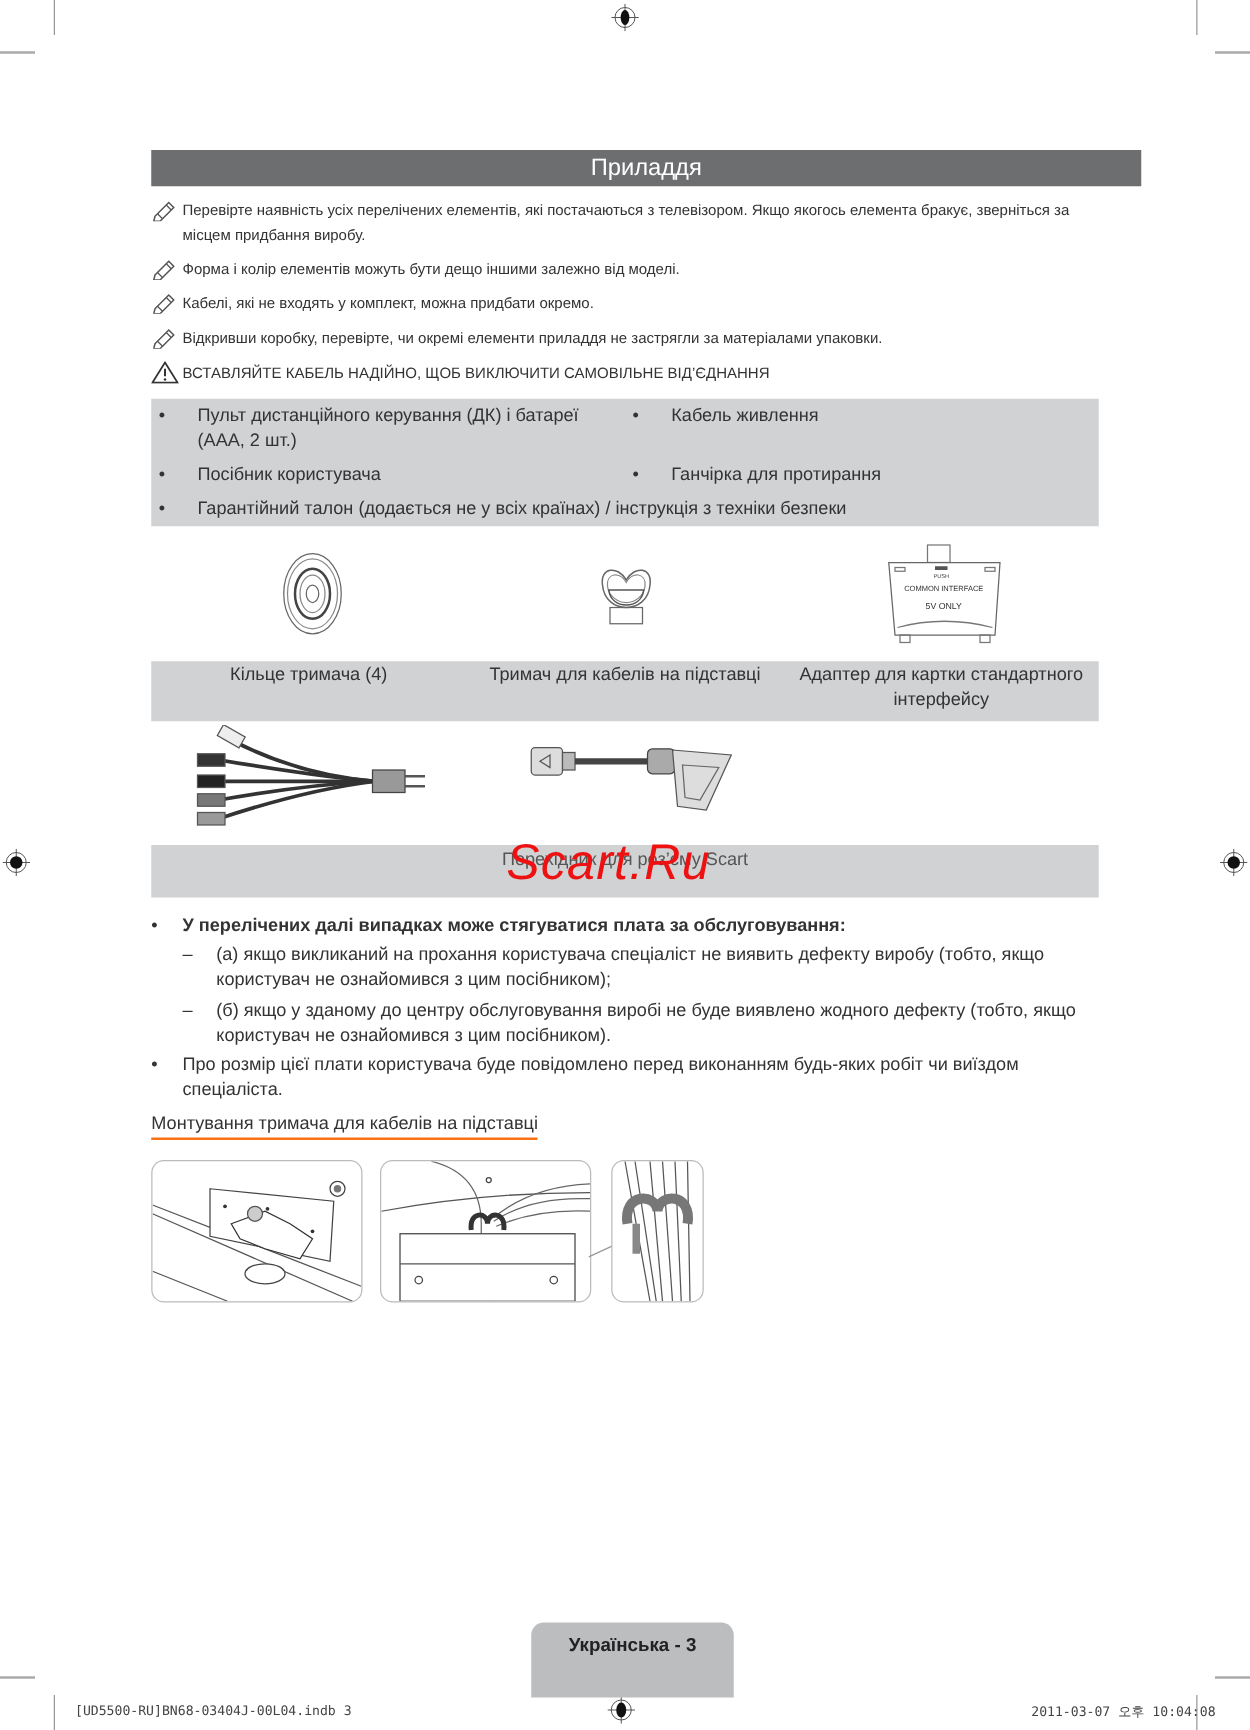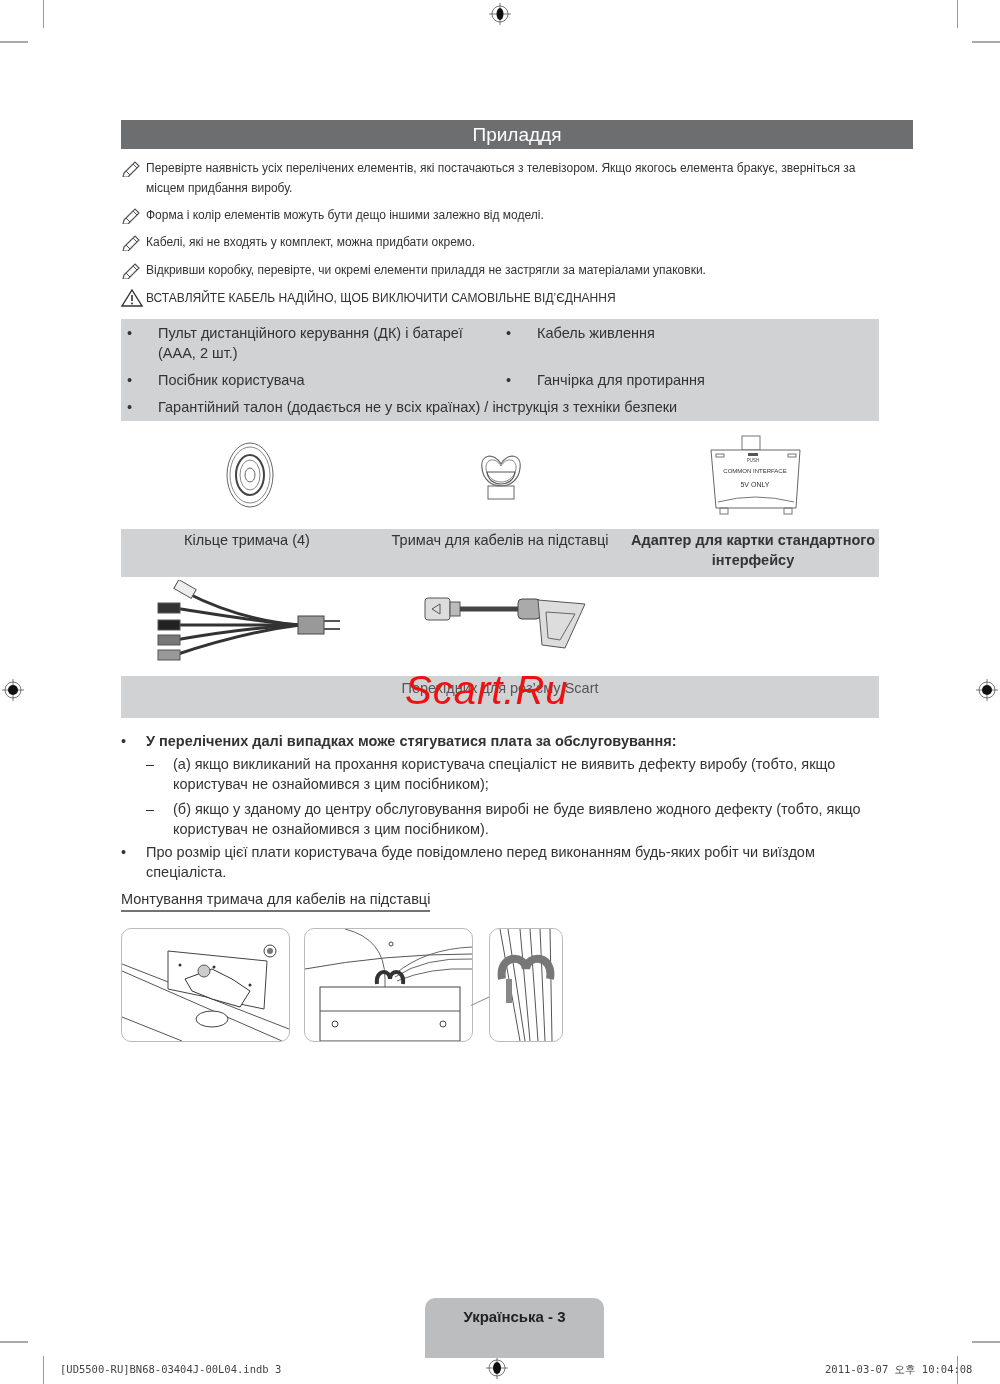--- a/index.html
+++ b/index.html
@@ -13,21 +13,21 @@
   .note .ic { position:absolute; left:0; top:1px; width:22px; height:18px; }
   .note .tx { margin-left:25px; display:block; width:735px; }
   .gray { background:#d1d2d4; }
   .acc-box { left:121px; top:319px; width:758px; height:102px; }
   .bl { position:absolute; font-size:14.5px; line-height:20px; color:#333; }
   .bl .dot { position:absolute; left:0; top:0; }
   .bl .tx { display:block; margin-left:31px; }
   .cap-row { left:121px; width:758px; }
   .cap { position:absolute; text-align:center; font-size:14.5px; line-height:20px; color:#333; }
   .body-text { font-size:14.5px; line-height:20px; color:#333; }
-  .footer-tab { left:425px; top:1298px; width:179px; height:60px; background:#bcbdbf; border-radius:10px 10px 0 0; }
+  .footer-tab { left:425px; top:1298px; width:162px; height:60px; background:#bcbdbf; border-radius:10px 10px 0 0; }
   .footer-tab span { display:block; text-align:center; font-weight:bold; font-size:15px; margin-top:10px; color:#222; }
   .slug { font-family:"DejaVu Sans Mono", monospace; font-size:10.5px; color:#444; }
   .watermark { left:405px; top:668px; font-size:40px; font-style:italic; color:#e11; font-family:"Liberation Sans", sans-serif; letter-spacing:1px; }
   .img-box { position:absolute; border:1.5px solid #bbb; border-radius:10px; background:#fff; overflow:hidden; }
 </style>
 </head>
 <body>
 
 <div class="crop-v" style="left:43px;top:0;height:28px;"></div>
 <div class="crop-v" style="left:957px;top:0;height:28px;"></div>
@@ -152,21 +152,21 @@
   <text x="47" y="39" font-size="6" text-anchor="middle" fill="#333" font-family="Liberation Sans, sans-serif">COMMON INTERFACE</text>
   <text x="47" y="53" font-size="7" text-anchor="middle" fill="#333" font-family="Liberation Sans, sans-serif">5V ONLY</text>
   <path d="M10 68 Q47 58 86 68" fill="none" stroke="#777"></path>
   <rect x="12" y="74" width="8" height="6" fill="none" stroke="#777"></rect>
   <rect x="76" y="74" width="8" height="6" fill="none" stroke="#777"></rect>
 </svg>
 
 <div class="abs gray cap-row" style="top:529px;height:48px;">
   <div class="cap" style="left:0;top:1px;width:252px;">Кільце тримача (4)</div>
   <div class="cap" style="left:252px;top:1px;width:254px;">Тримач для кабелів на підставці</div>
-  <div class="cap" style="left:506px;top:1px;width:252px;font-weight:bold;">Адаптер для картки стандартного інтерфейсу</div>
+  <div class="cap" style="left:506px;top:1px;width:252px;">Адаптер для картки стандартного інтерфейсу</div>
 </div>
 
 <svg class="abs" style="left:150px;top:580px;" width="200" height="85" viewBox="0 0 200 85">
   <g stroke="#333" fill="none" stroke-width="3">
     <path d="M35 12 C70 30 110 42 150 45"></path>
     <path d="M25 28 C70 35 110 42 150 45"></path>
     <path d="M25 45 C70 45 110 45 150 45"></path>
     <path d="M25 60 C70 52 110 47 150 45"></path>
     <path d="M25 75 C70 60 110 50 150 45"></path>
   </g>
@@ -207,21 +207,21 @@
   <div style="position:relative;margin-top:5px;">
     <span style="position:absolute;left:25px;">–</span>
     <span style="display:block;margin-left:52px;">(б) якщо у зданому до центру обслуговування виробі не буде виявлено жодного дефекту (тобто, якщо користувач не ознайомився з цим посібником).</span>
   </div>
   <div style="position:relative;margin-top:3px;">
     <span style="position:absolute;left:0;">•</span>
     <span style="display:block;margin-left:25px;">Про розмір цієї плати користувача буде повідомлено перед виконанням будь-яких робіт чи виїздом спеціаліста.</span>
   </div>
 </div>
 
-<div class="abs body-text" style="left:121px;top:889px;border-bottom:2px solid #737373;padding-bottom:1px;">Монтування тримача для кабелів на підставці</div>
+<div class="abs body-text" style="left:121px;top:889px;border-bottom:2px solid #f97316;padding-bottom:1px;">Монтування тримача для кабелів на підставці</div>
 
 <div class="img-box" style="left:121px;top:928px;width:167px;height:112px;">
   <svg width="167" height="112" viewBox="0 0 167 112">
     <path d="M0 35 L167 100" stroke="#555" fill="none"></path>
       <path d="M0 42 L160 112" stroke="#555" fill="none"></path>
     <path d="M0 88 L60 112" stroke="#555" fill="none"></path>
     <path d="M46 22 L145 32 L142 80 L46 60 Z" fill="#fff" stroke="#444"></path>
     <path d="M63 50 L90 40 L110 50 L128 62 L118 78 L90 70 L70 62 Z" fill="#fff" stroke="#333"></path>
     <circle cx="82" cy="42" r="6" fill="#ccc" stroke="#555"></circle>
     <ellipse cx="90" cy="90" rx="16" ry="8" fill="#fff" stroke="#444"></ellipse>

